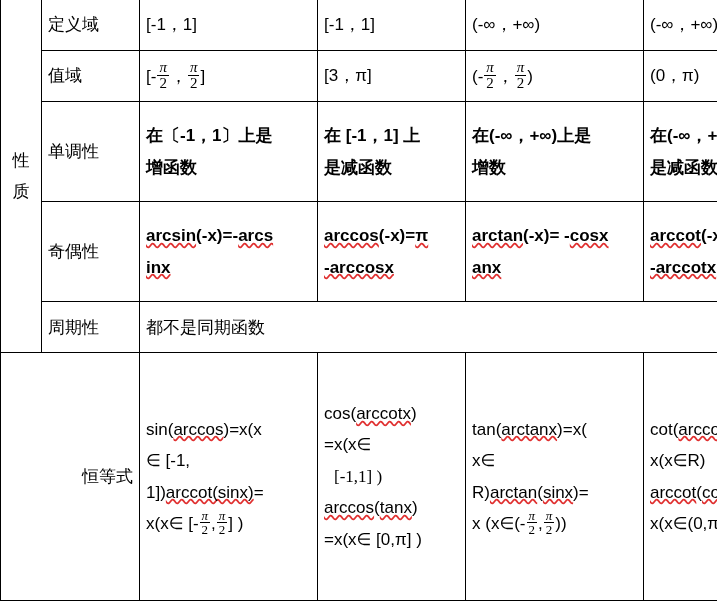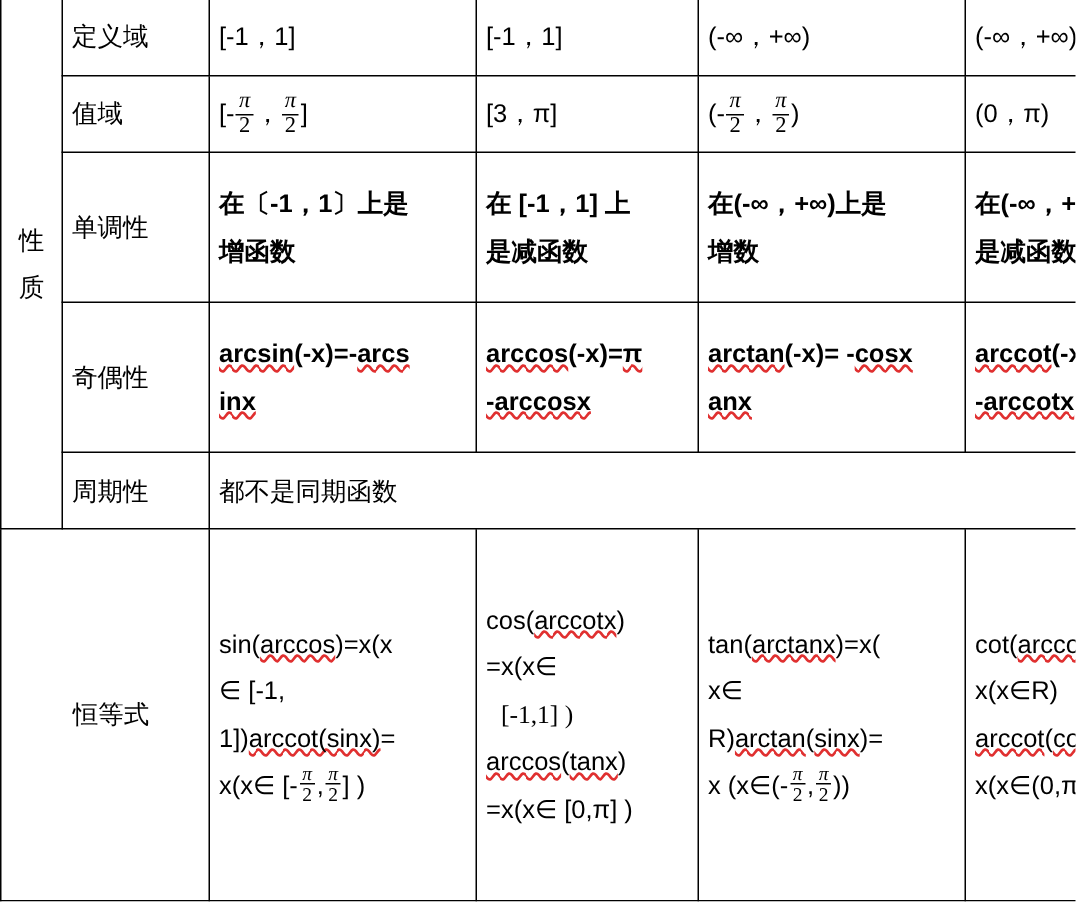--- a/index.html
+++ b/index.html
@@ -178,21 +178,21 @@
       <div><span class="sq">-arccotx</span></div>
     </td>
   </tr>
 
   <tr>
     <td class="label-col">周期性</td>
     <td colspan="4">都不是同期函数</td>
   </tr>
 
   <tr>
-    <td colspan="2" class="ident-label" style="text-align:center;padding-left:14px;">恒等式</td>
+    <td colspan="2" class="ident-label" style="text-align:right;padding-left:14px;">恒等式</td>
     <td class="data-col ident-cell">
       <div><span>sin(</span><span class="sq">arccos</span><span>)=x(x</span></div>
       <div>∈ [-1,</div>
       <div><span>1])</span><span class="sq">arccot(sinx)</span><span>=</span></div>
       <div><span>x(x∈  [-</span><span class="frac frac-sm"><span class="num">π</span><span class="den">2</span></span><span>,</span><span class="frac frac-sm"><span class="num">π</span><span class="den">2</span></span><span>] )</span></div>
     </td>
     <td class="data-col-3 ident-cell">
       <div><span>cos(</span><span class="sq">arccotx</span><span>)</span></div>
       <div>=x(x∈</div>
       <div style="padding-left:10px;font-family:Liberation Serif, serif;">[-1,1] )</div>

